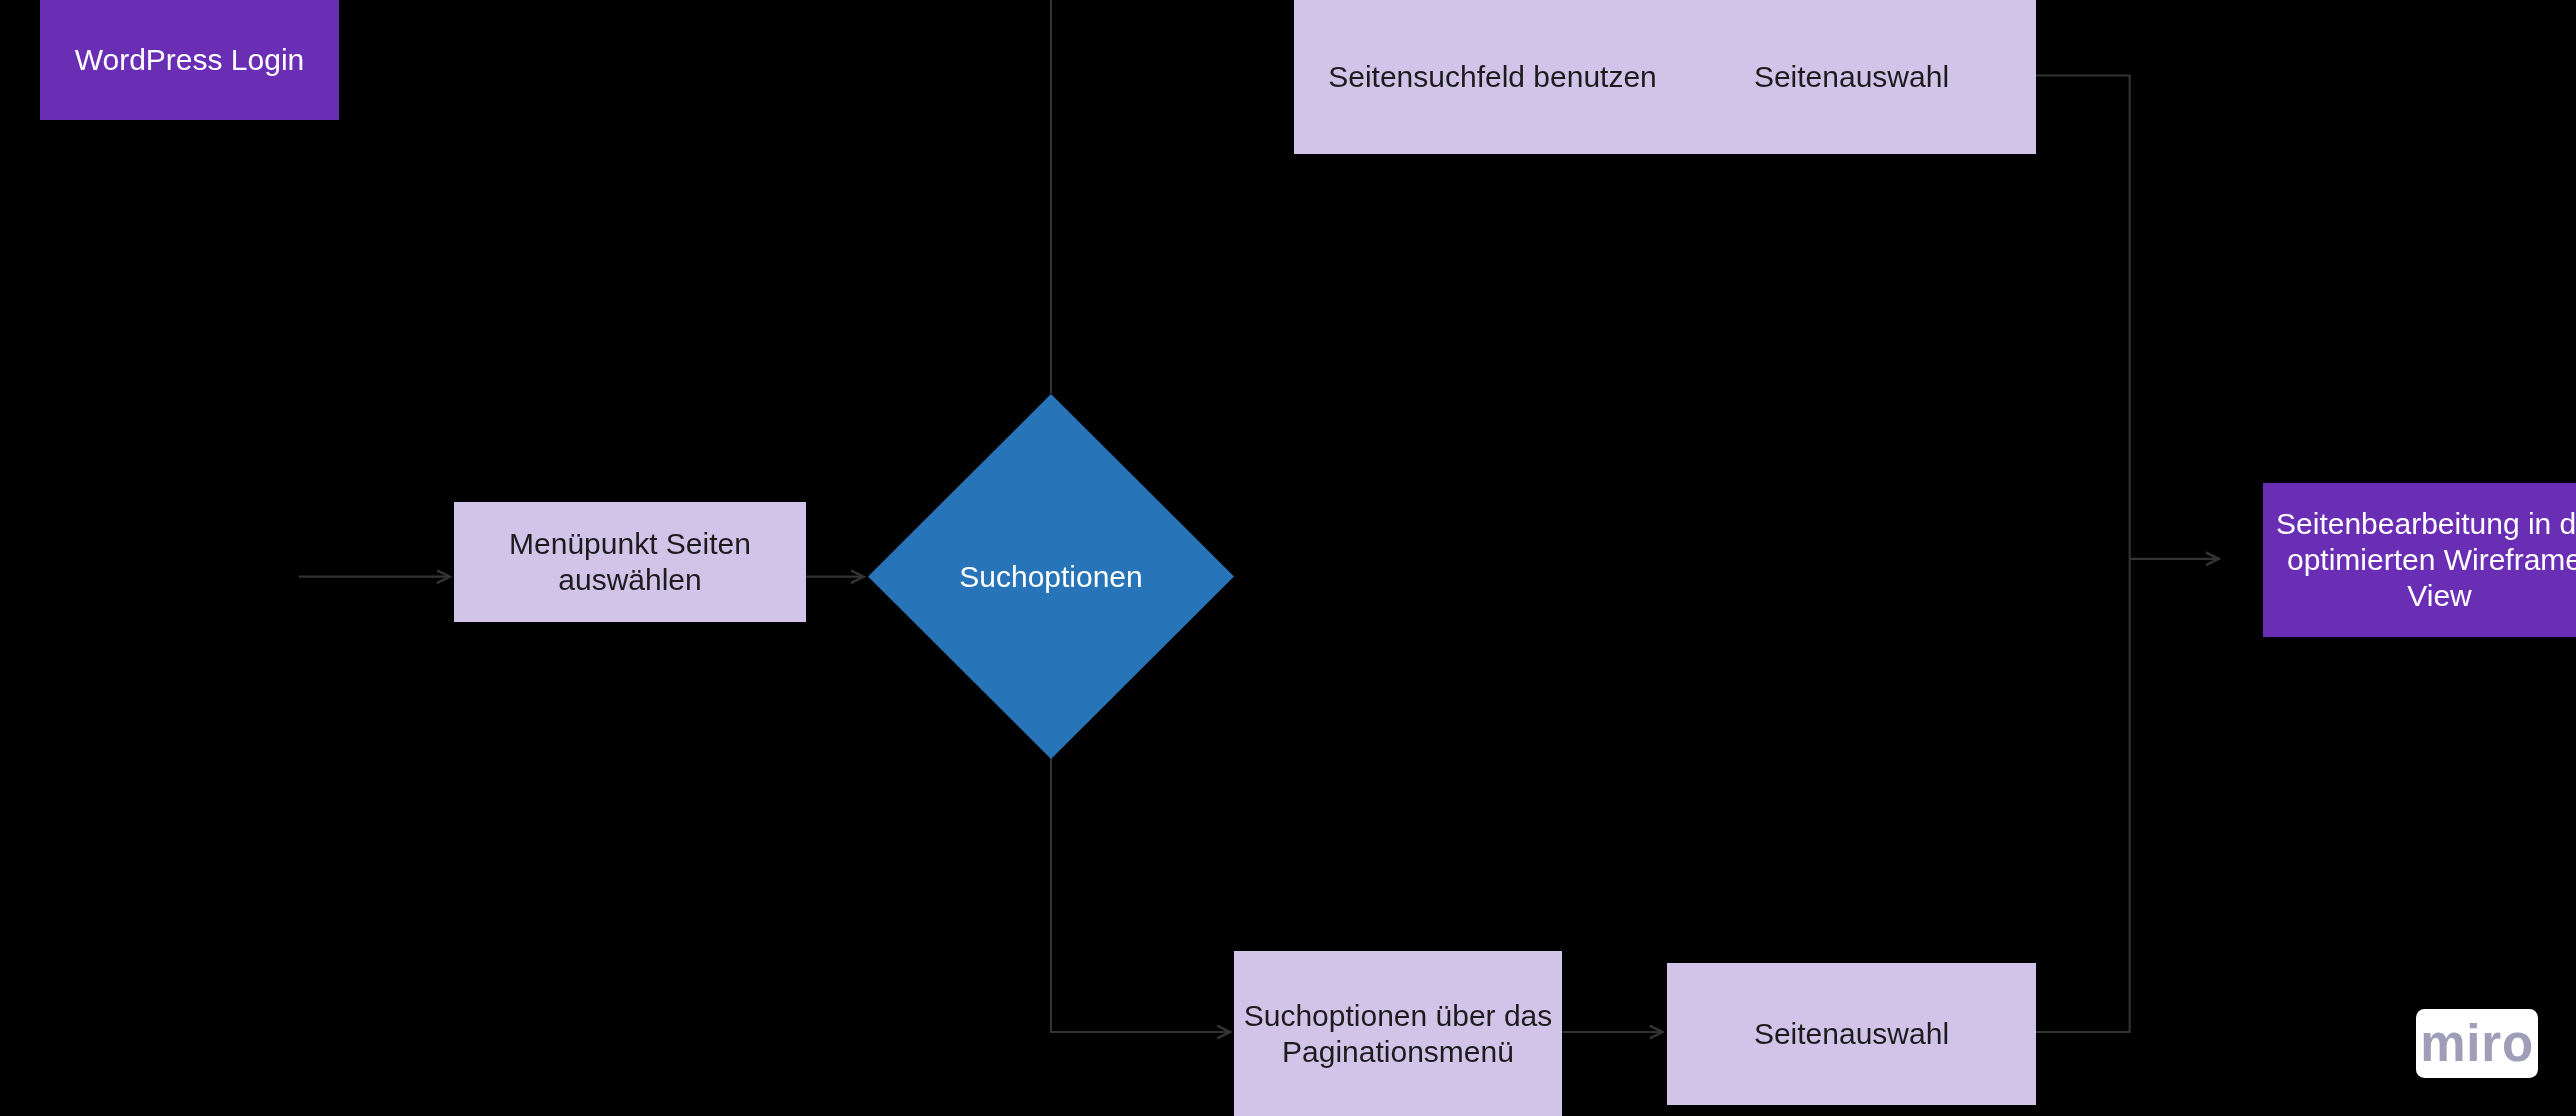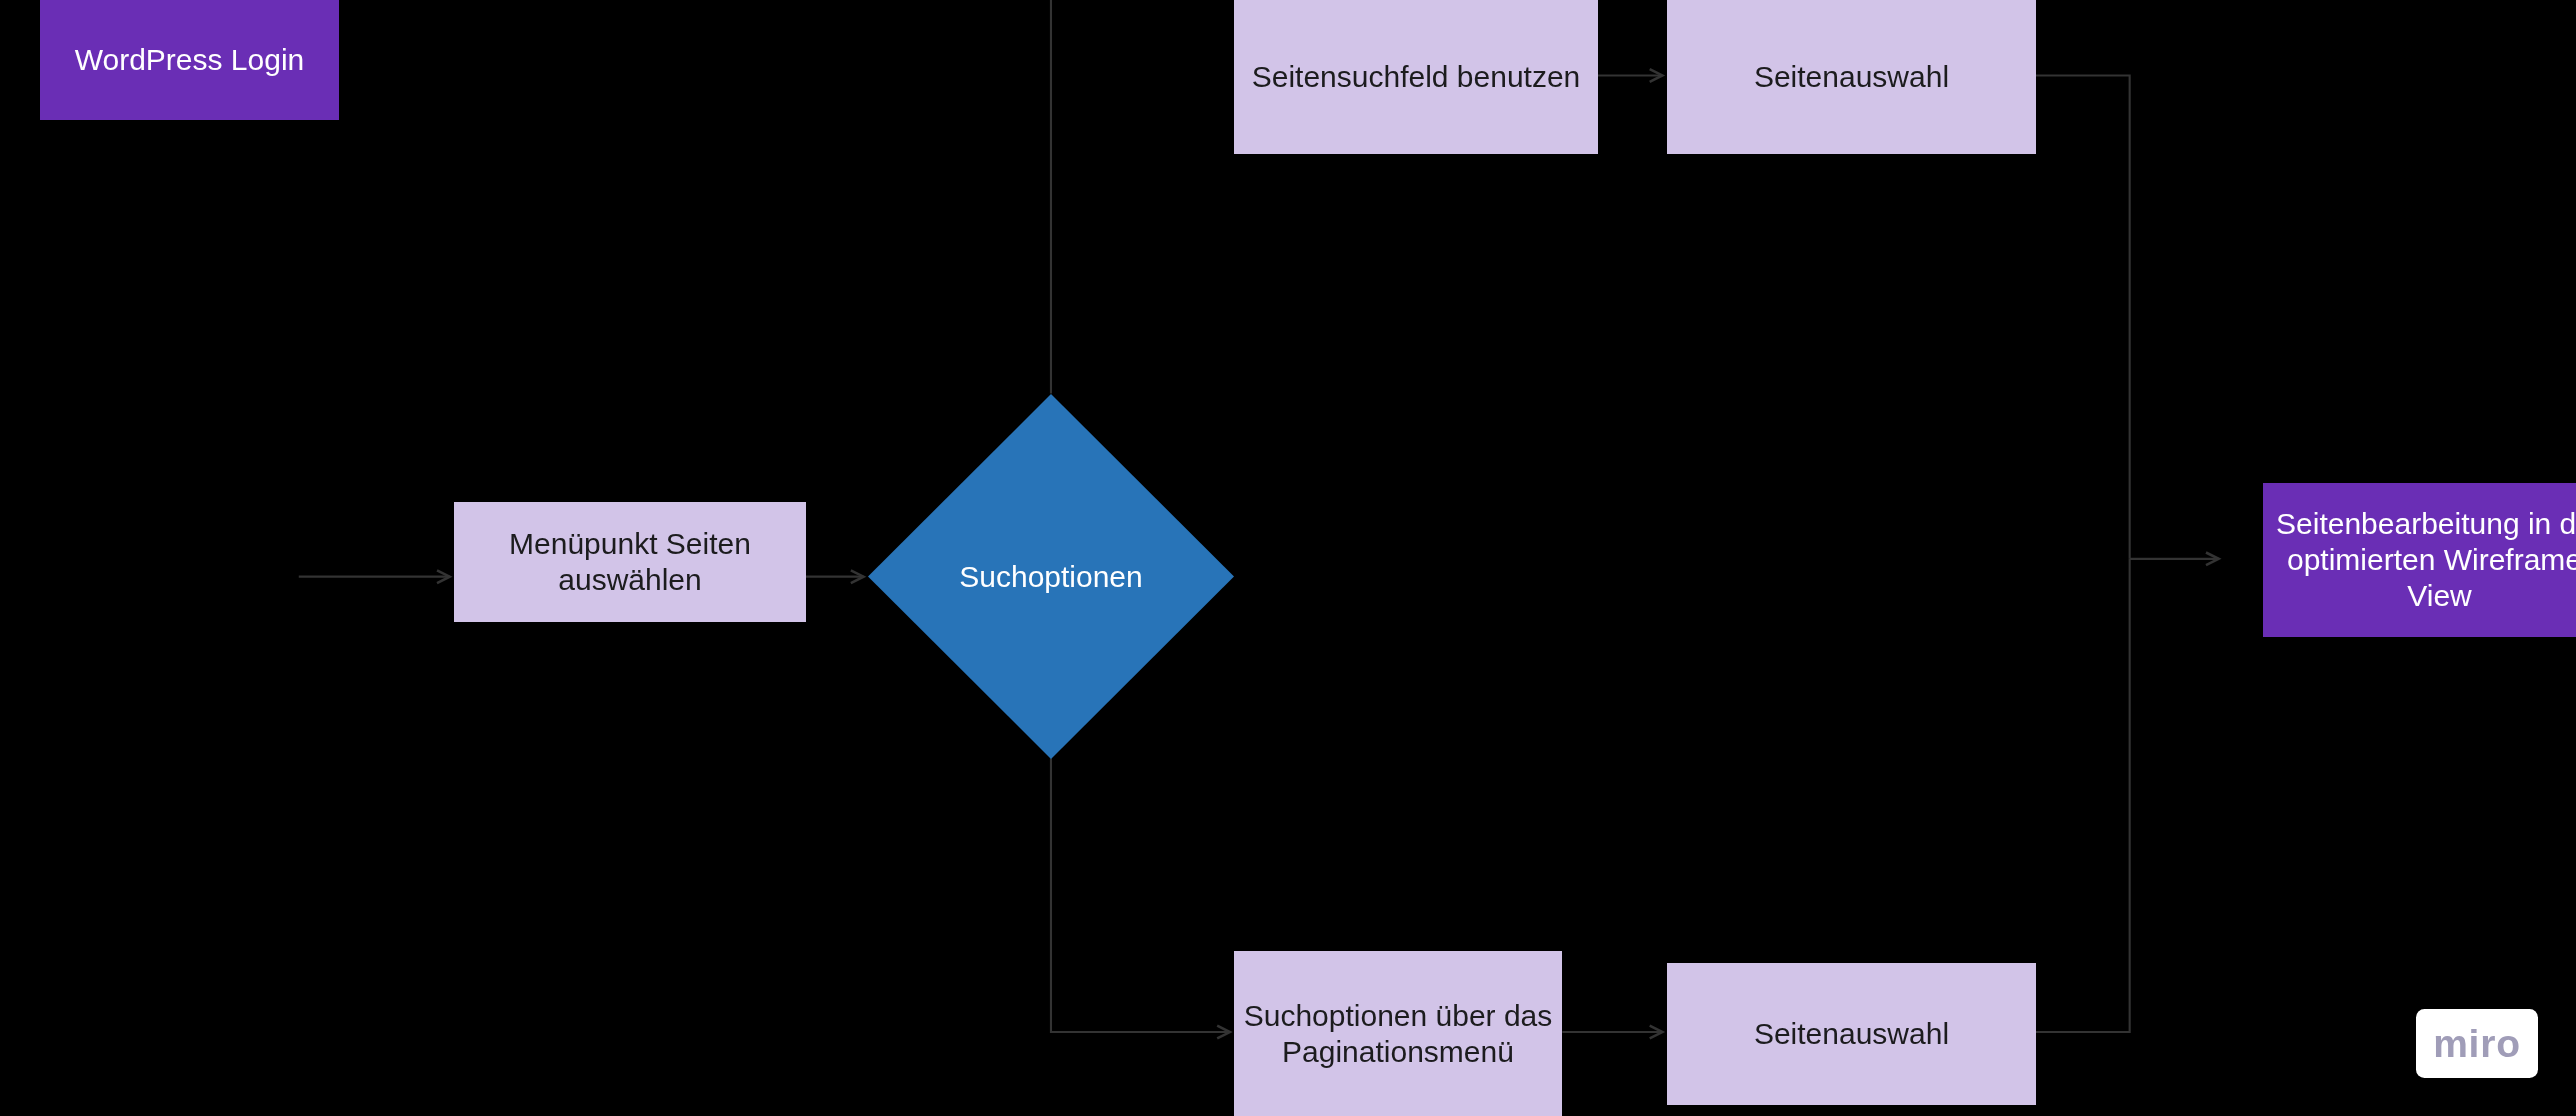--- a/index.html
+++ b/index.html
@@ -55,42 +55,42 @@
   .node--decision {
     background: var(--blue, #2874B8);
     color: var(--node-text-light, #FFFFFF);
     clip-path: polygon(50% 0, 100% 50%, 50% 100%, 0 50%);
     padding: 0 51px;
     text-align: center;
   }
   #node-wordpress           { left: 0;    top: 609;  width: 299px; height: 120px; }
   #node-menupunkt           { left: 454px; top: 502px; width: 352px; height: 120px; text-align: center; }
   #node-suchoptionen        { left: 868px; top: 394px; width: 366px; height: 365px; }
-  #node-suchfeld            { left: 1234px; top: 0;    width: 364px; height: 154px; }
+  #node-suchfeld            { left: 1294px; top: 0;    width: 397px; height: 154px; }
   #node-seitenauswahl-top   { left: 1667px; top: 0;    width: 369px; height: 154px; }
   #node-pagination          { left: 1234px; top: 951px; width: 328px; height: 165px; }
   #node-seitenauswahl-bottom{ left: 1667px; top: 963px; width: 369px; height: 142px; }
   #node-wireframe           { left: 2223px; top: 483px; width: 353px; height: 154px; }
   .node { position: absolute; }
   #node-wordpress, #node-menupunkt, #node-suchoptionen, #node-suchfeld,
   #node-seitenauswahl-top, #node-pagination, #node-seitenauswahl-bottom,
   #node-wireframe { position: absolute; }
   #miro-badge {
     position: absolute;
     left: 2416px;
     top: 1009px;
     width: 122px;
     height: 69px;
     background: var(--watermark-bg, #FFFFFF);
     border-radius: 8.5px;
     display: flex;
     align-items: center;
     justify-content: center;
     font-weight: bold;
-    font-size: 39px;
+    font-size: 51px;
     letter-spacing: 0.8px;
     color: var(--watermark-text, #A09DB8);
   }
 </style>
 </head>
 <body>
 
 <div id="board">
 
   <svg id="edges" viewBox="0 0 3037 1316" xmlns="http://www.w3.org/2000/svg">

